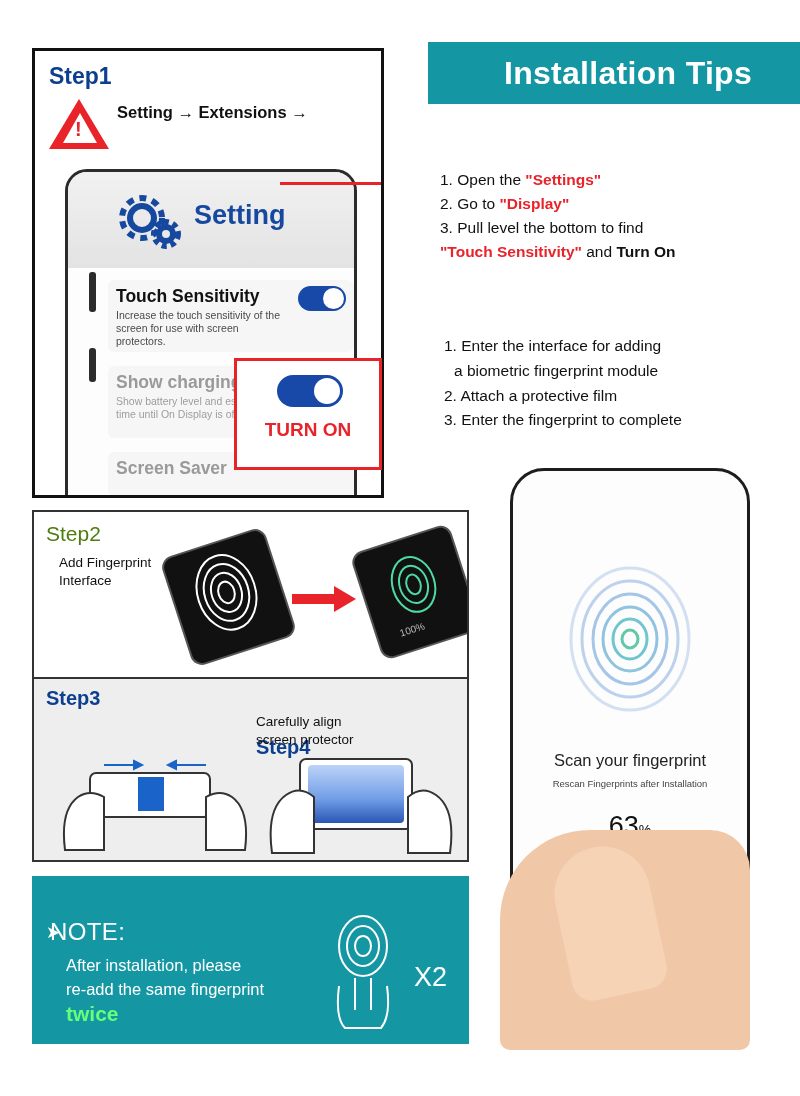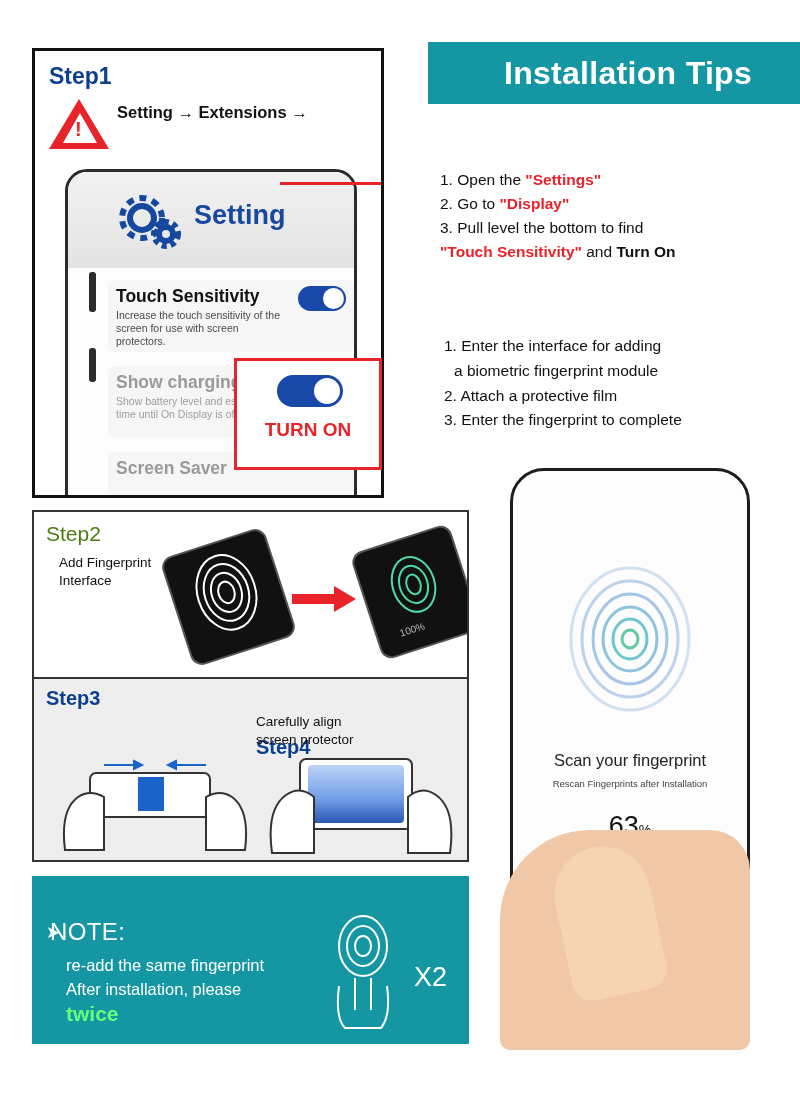--- a/index.html
+++ b/index.html
@@ -599,22 +599,22 @@
       <path d="M6 104 Q0 60 20 46 Q34 36 48 48 L48 104 Z" fill="#ffffff" stroke="#333" stroke-width="2"></path>
       <path d="M184 104 Q190 60 170 46 Q156 36 142 48 L142 104 Z" fill="#ffffff" stroke="#333" stroke-width="2"></path>
     </svg>
   </div>
 </div>
 
 <div class="note-panel">
   <div class="note-arrow">➤</div>
   <div class="note-title">NOTE:</div>
   <div class="note-body">
+    <div>After installation, please</div>
     <div>re-add the same fingerprint</div>
-    <div>After installation, please</div>
   </div>
   <div class="note-twice">twice</div>
   <svg style="position:absolute; right:64px; top:24px;" width="86" height="130">
     <g fill="none" stroke="#ffffff" stroke-width="2">
       <ellipse cx="44" cy="46" rx="8" ry="10"></ellipse>
       <ellipse cx="44" cy="46" rx="16" ry="20"></ellipse>
       <ellipse cx="44" cy="46" rx="24" ry="30"></ellipse>
       <path d="M20 86 Q16 118 26 128 L62 128 Q72 116 68 86"></path>
       <path d="M36 78 L36 110"></path>
         <path d="M52 78 L52 110"></path>

